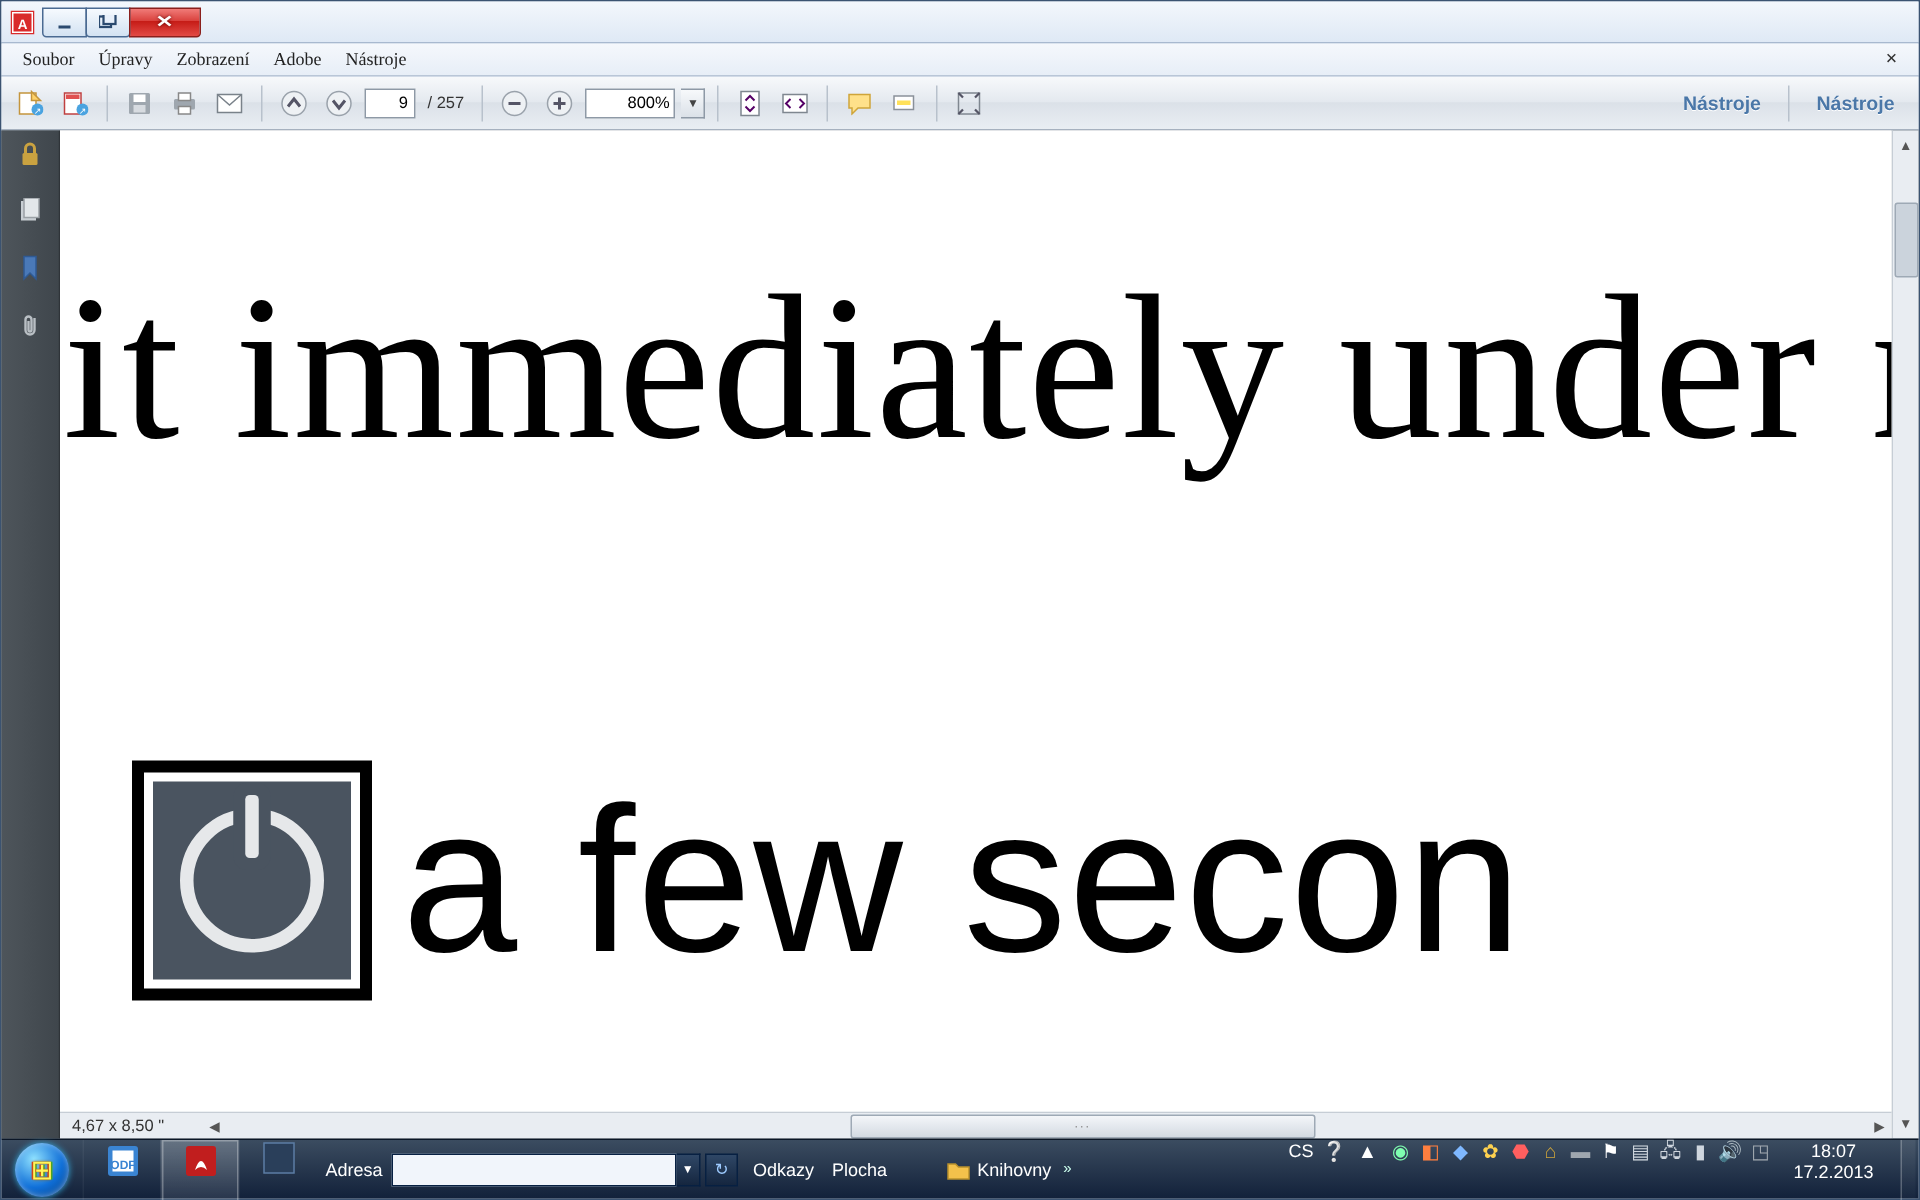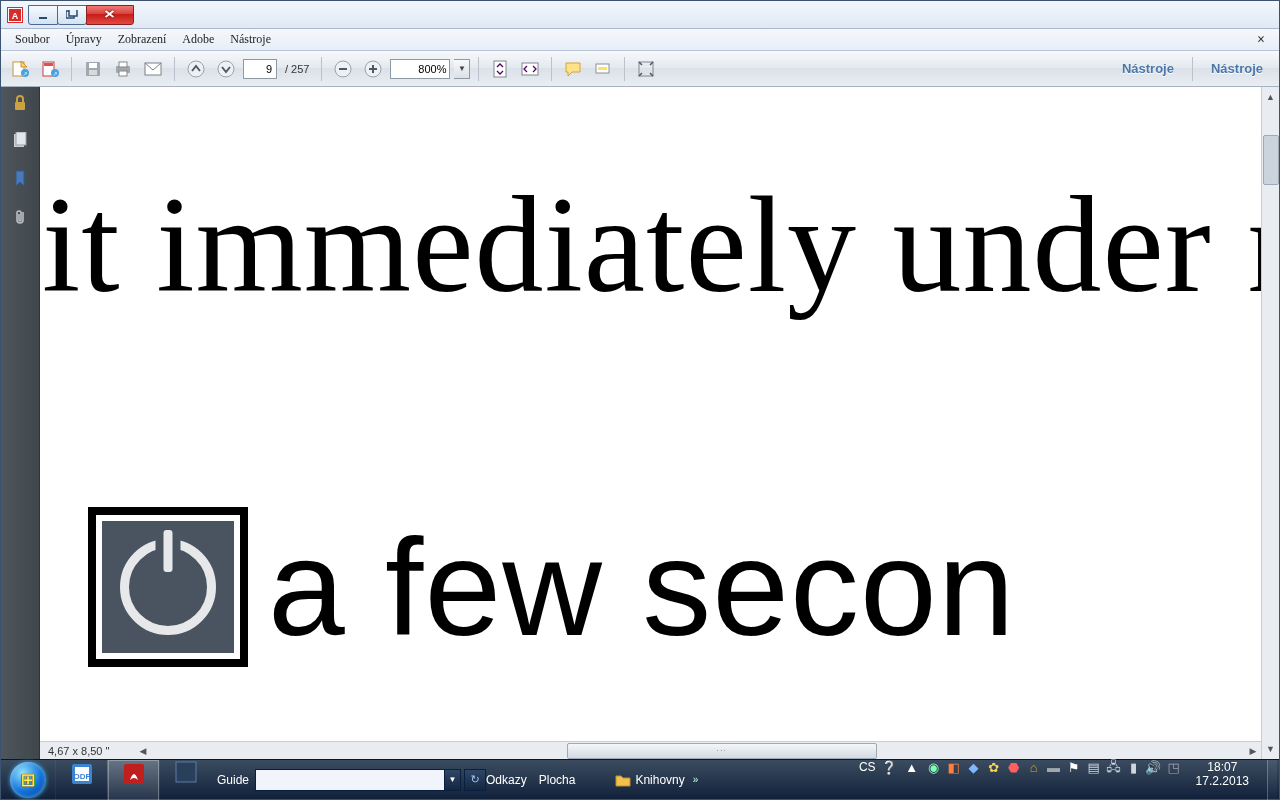--- a/index.html
+++ b/index.html
@@ -66,21 +66,21 @@
   .start .orb { width:36px; height:36px; border-radius:50%; background:radial-gradient(circle at 35% 30%,#8fe1ff,#0f6fd8 55%,#053a7a); box-shadow:0 0 4px #3ad, inset 0 0 4px rgba(255,255,255,.5); position:relative;}
   .start .orb::after{ content:"⊞"; position:absolute; inset:0; display:flex; align-items:center; justify-content:center; font-size:18px; color:#fff55a; text-shadow:0 0 2px #a06000, -1px 0 #e04020, 1px 0 #30c030;}
   .pinned { display:flex; height:40px; }
   .pin { width:52px; height:56px; display:flex; align-items:flex-start; justify-content:center; border-left:1px solid rgba(255,255,255,.05);}
   .pin.active { background:linear-gradient(rgba(255,255,255,.22),rgba(255,255,255,.04)); box-shadow:inset 0 0 0 1px rgba(255,255,255,.3);}
   .addrbar { display:flex; align-items:center; height:24px; margin-left:6px; }
   .addrbar .lbl { font-size:12px; color:#fff; margin-right:6px; }
   .addrbar input { width:190px; height:22px; background:#f1f5fb; border:1px solid #072042; font-size:11px; padding:0 4px;}
   .addrbar .drop { width:16px; height:22px; background:linear-gradient(#2f4766,#15263f); border:1px solid #072042; border-left:none; display:flex; align-items:center; justify-content:center; font-size:8px;}
   .addrbar .go { width:22px; height:22px; margin-left:3px; background:linear-gradient(#2f4766,#15263f); border:1px solid #072042; display:flex; align-items:center; justify-content:center; color:#9ecbff; font-size:11px;}
-  .tasklinks { display:flex; align-items:center; font-size:12px; gap:12px; }
+  .tasklinks { display:flex; align-items:center; font-size:12px; gap:12px; margin-left:10px;}
   .tasklinks .folder { display:flex; align-items:flex-start; gap:4px;padding-left:28px;}
   .chev { font-size:10px; color:#cfe; margin-left:8px;}
   .tray { margin-left:auto; display:flex; align-items:flex-start; height:40px; padding:0 2px; gap:6px; font-size:11px;}
   .tray .lang { font-size:12px; }
   .tray .tray-icons { display:flex; gap:4px; align-items:center;}
   .tray .ticon { width:16px; height:16px; font-size:13px; display:flex; align-items:center; justify-content:center;}
   .clock { text-align:center; line-height:1.2; font-size:12px; padding:0 8px;}
   .showdt { width:10px; height:40px; border-left:1px solid rgba(255,255,255,.25); background:linear-gradient(rgba(255,255,255,.08),rgba(255,255,255,.02)); margin-left:4px;}
 
   
@@ -315,21 +315,21 @@
             <path d="M10 20 q4 -12 8 0 q-4 -4 -8 0" fill="#fff"></path>
           </svg>
         </div>
       <div class="pin">
           <svg width="24" height="24">
             <rect x="2" y="2" width="20" height="20" fill="#2a3f5a" stroke="#5c7da5"></rect>
           </svg>
         </div>
     </div>
     <div class="addrbar">
-      <span class="lbl">Guide</span>
+      <span class="lbl">Adresa</span>
       <input value="" style="">
       <div class="drop">▼</div>
       <div class="go">↻</div>
     </div>
     <div class="tasklinks">
       <span>Odkazy</span>
       <span>Plocha</span>
       <span class="folder">
         <svg width="16" height="14">
             <path d="M1 3 h5 l2 2 h7 v8 h-14 z" fill="#f3c14b" stroke="#b8902c"></path>

